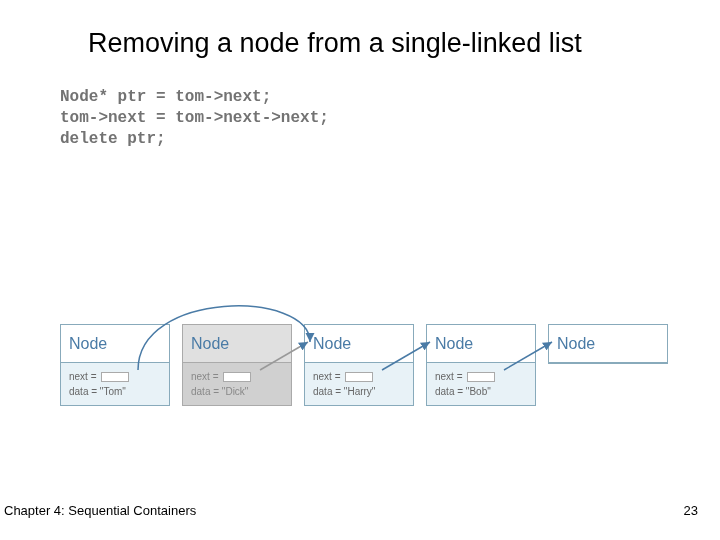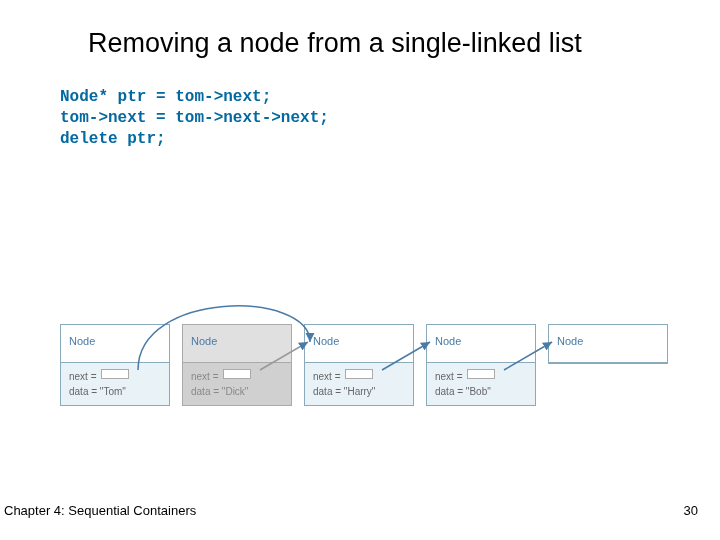--- a/index.html
+++ b/index.html
@@ -14,21 +14,21 @@
 .title {
   font-size: 27px;
   font-weight: normal;
   color: #000;
   padding: 28px 0 0 88px;
 }
 .code-block {
   font-family: "Courier New", monospace;
   font-size: 16px;
   font-weight: bold;
-  color: #0369a1;
+  color: #737373;
   padding: 28px 0 0 60px;
   line-height: 1.3;
   white-space: pre;
 }
 .diagram {
   position: absolute;
   top: 270px;
   left: 60px;
   width: 620px;
   height: 170px;
@@ -36,34 +36,34 @@
 .node-box {
   position: absolute;
   width: 110px;
   border: 1px solid #8ab;
 }
 .node-header {
   background: #fff;
   height: 38px;
   border-bottom: 1px solid #8ab;
   padding: 10px 8px 0 8px;
-  font-size: 11px;
+  font-size: 16px;
   color: #4a7ba6;
   position: relative;
 }
 .node-body {
   background: #e8f2f7;
   padding: 6px 8px;
   font-size: 10px;
   color: #666;
   line-height: 1.5;
 }
 .next-row {
   display: flex;
-  align-items: flex-start;
+  align-items: center;
   gap: 4px;
 }
 .ptr-slot {
   display: inline-block;
   width: 28px;
   height: 10px;
   background: #fff;
   border: 1px solid #aaa;
 }
 .node-0 { left: 0; top: 54px; }
@@ -170,13 +170,13 @@
     <path d="M 200 100 L 248 72" stroke="#999" stroke-width="1.5" fill="none" marker-end="url(#ah)"></path>
 
     <path d="M 322 100 L 370 72" stroke="#4a7ba6" stroke-width="1.5" fill="none" marker-end="url(#ah)"></path>
 
     <path d="M 444 100 L 492 72" stroke="#4a7ba6" stroke-width="1.5" fill="none" marker-end="url(#ah)"></path>
   </svg>
 
 </div>
 
 <div class="footer-center">Chapter 4: Sequential Containers</div>
-<div class="footer-page">30</div>
+<div class="footer-page">23</div>
 
 </body></html>

